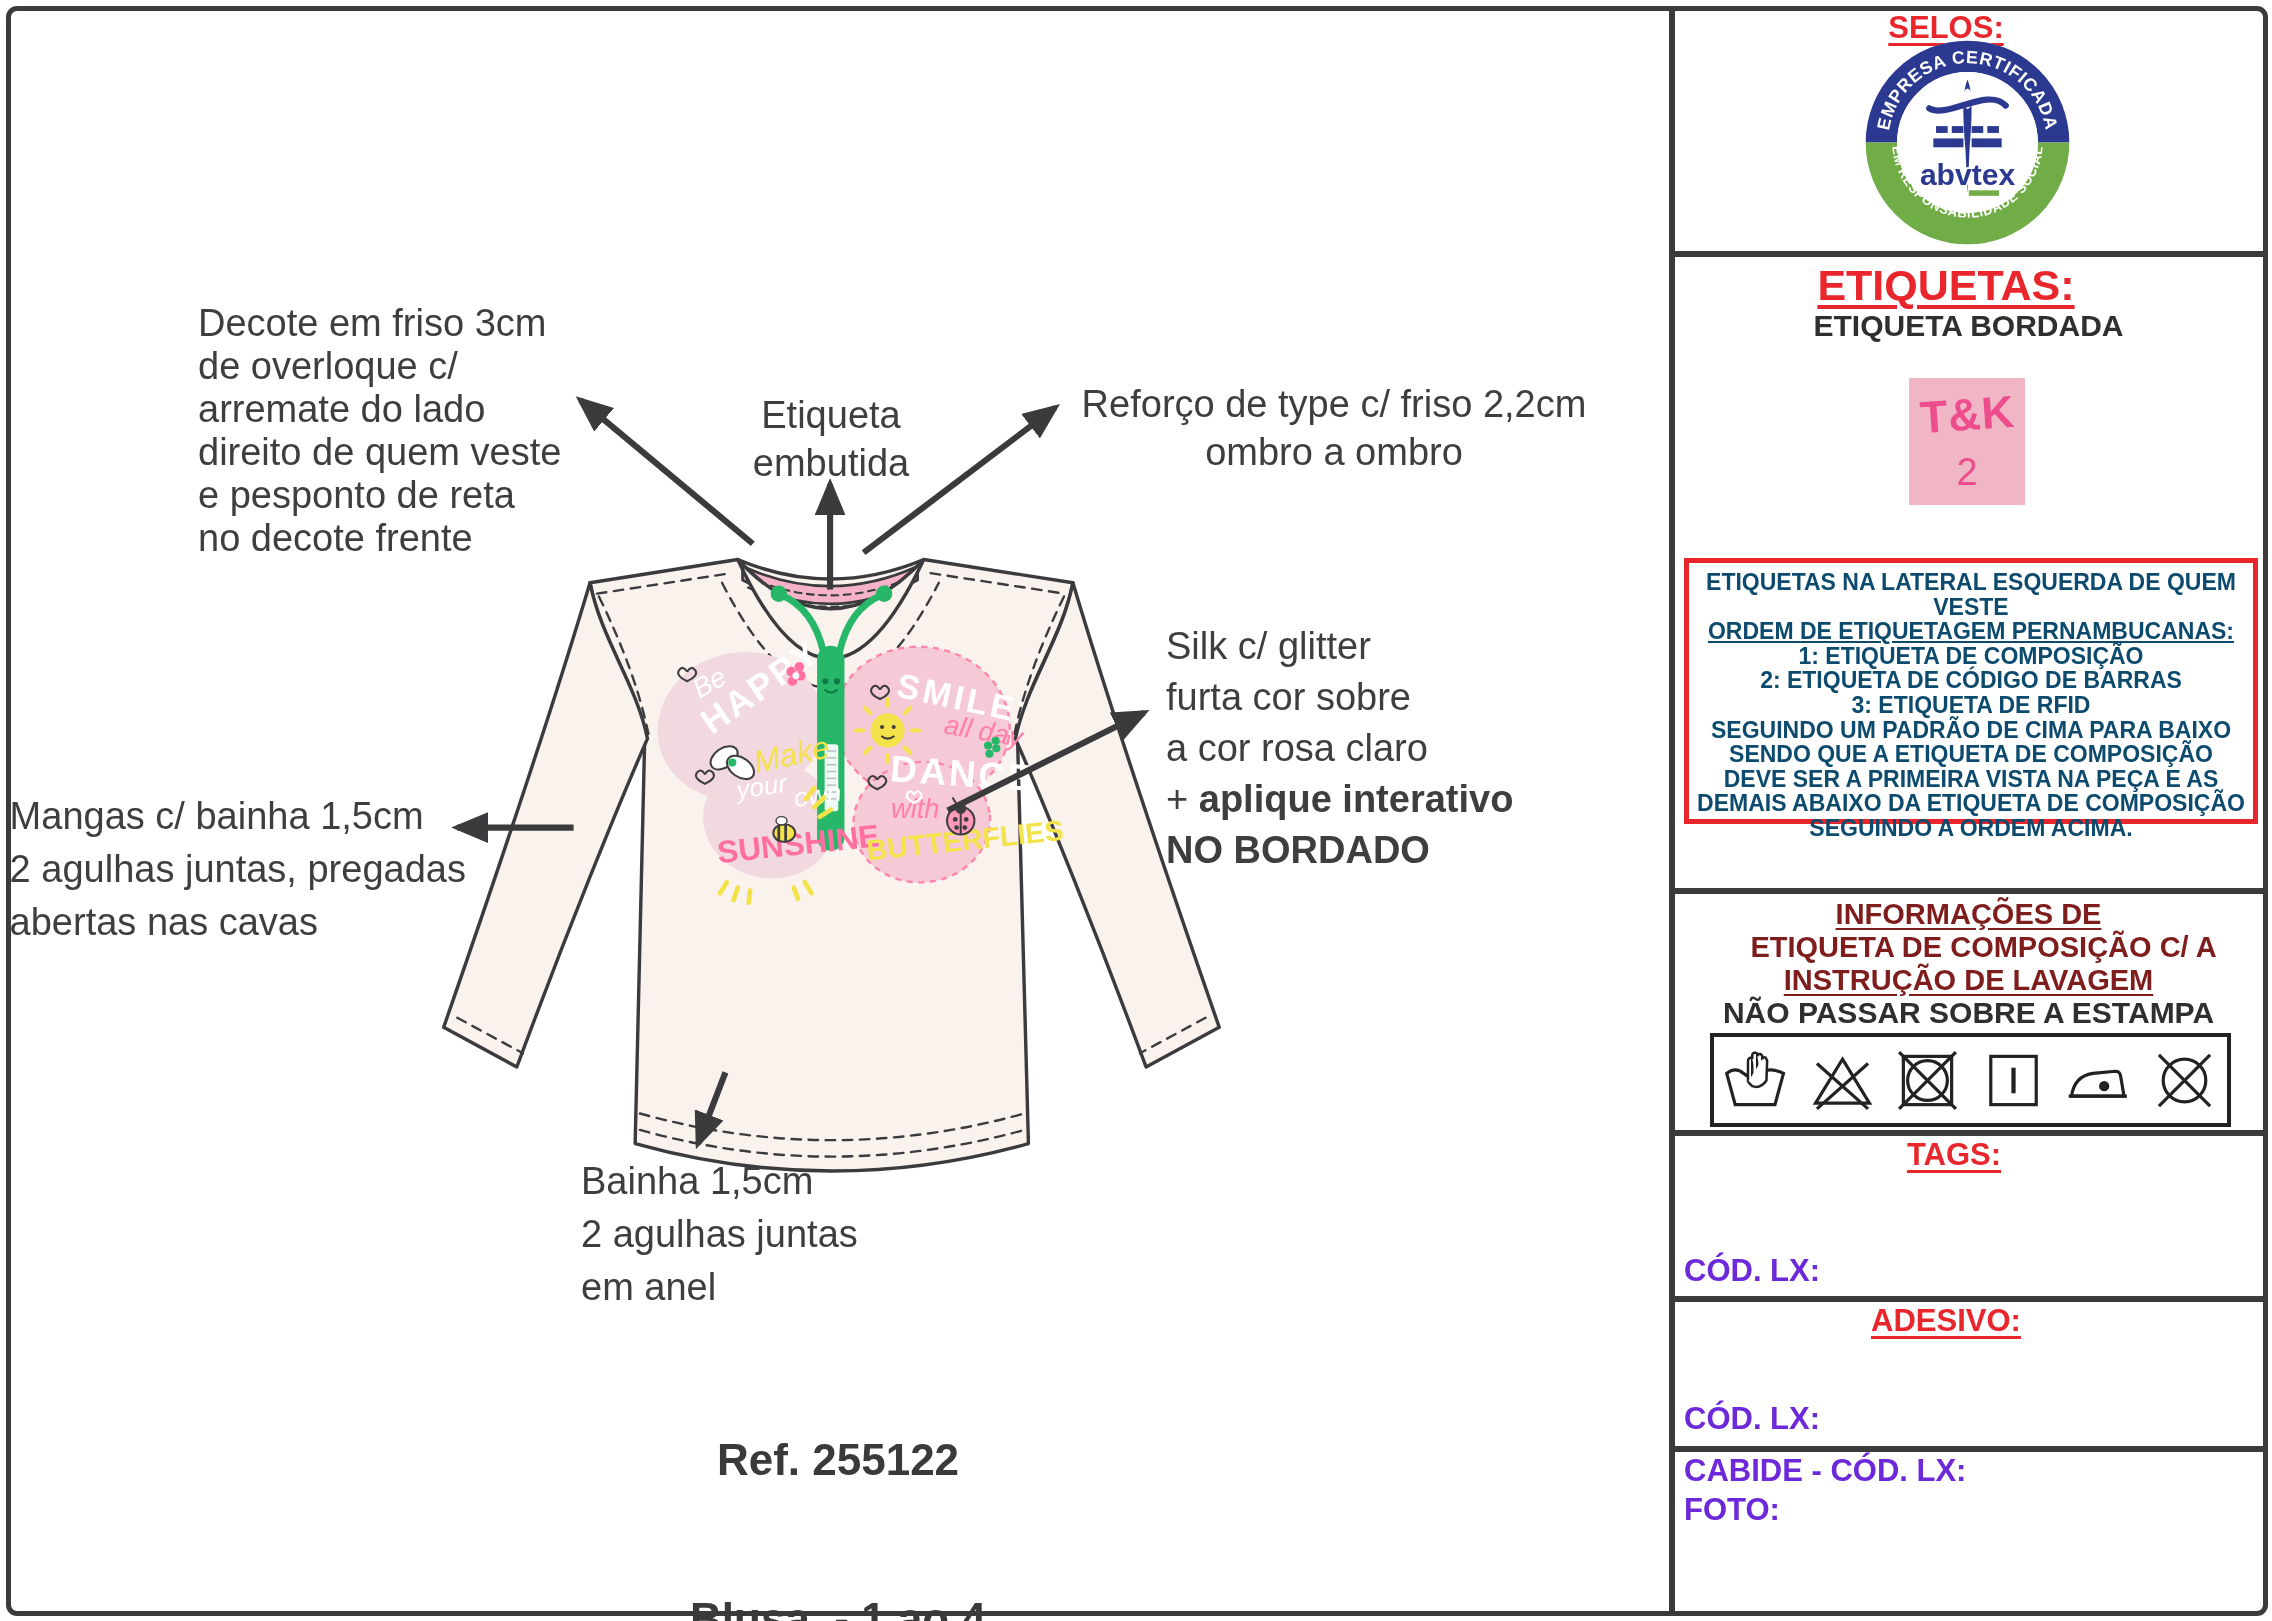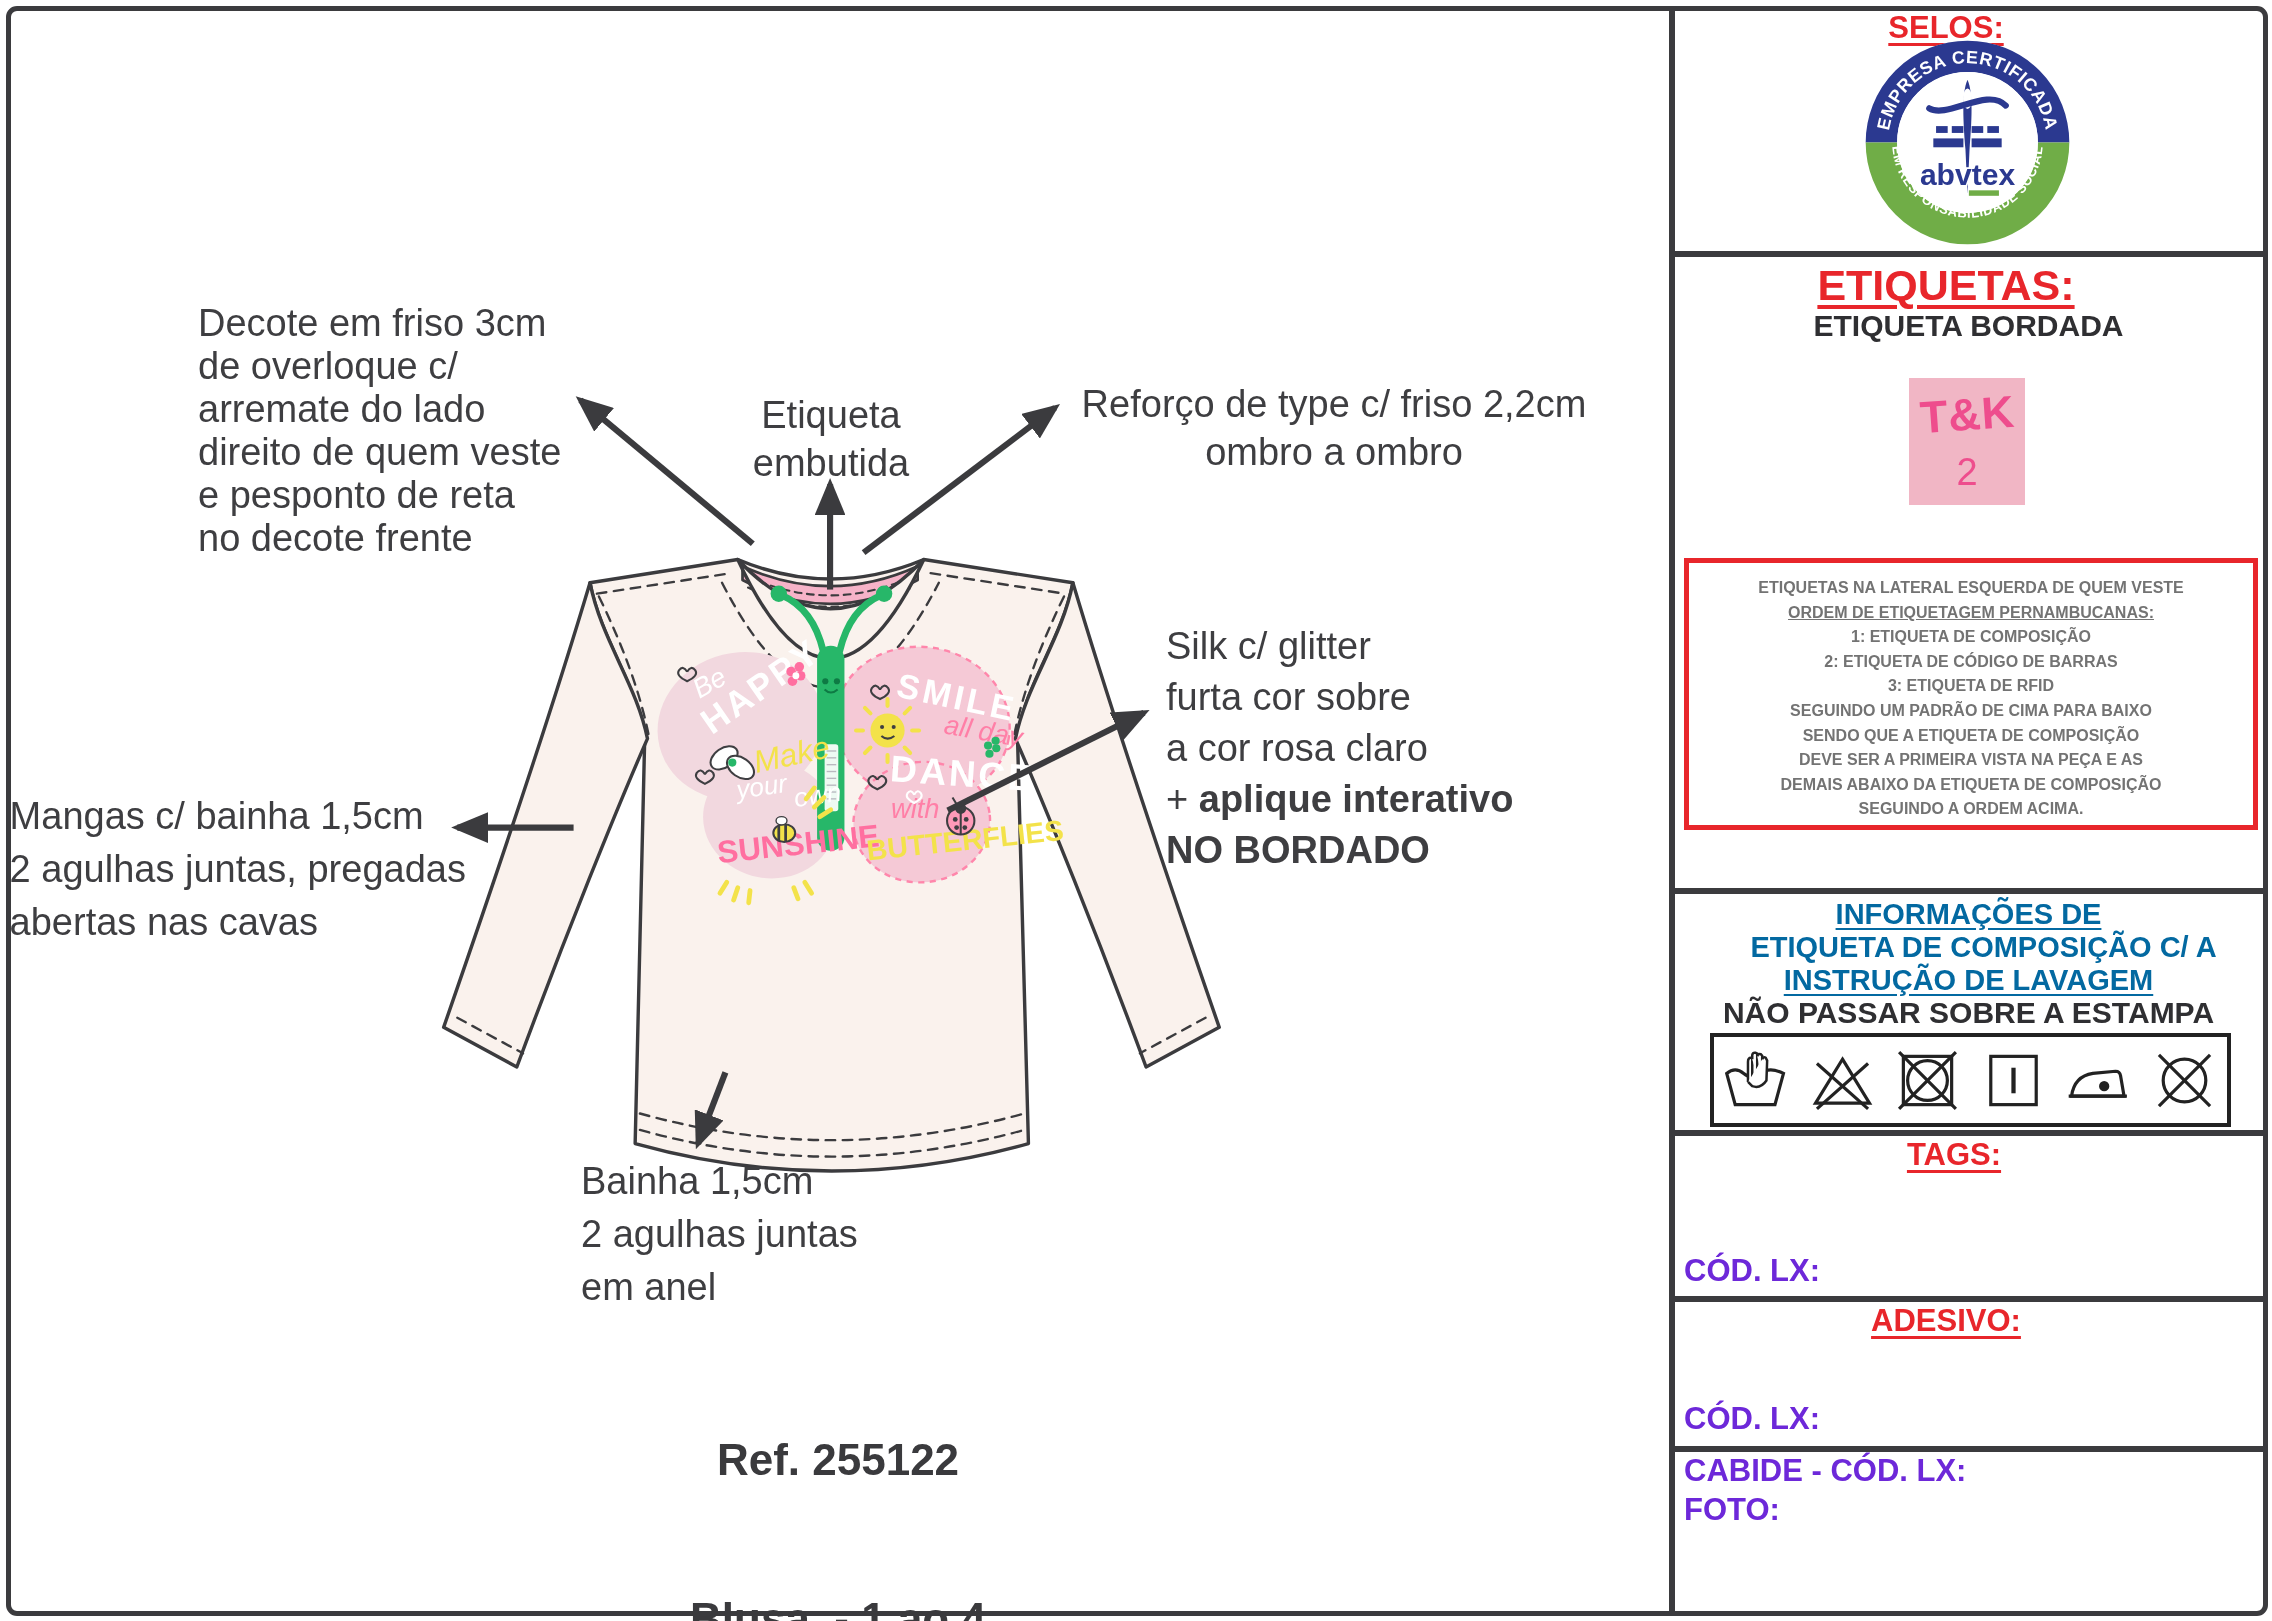--- a/index.html
+++ b/index.html
@@ -14,22 +14,22 @@
   
   #title-block{left:75px;top:1327px;width:1526px;text-align:center;
                font-size:44px;line-height:53px;font-weight:bold;color:#3a3a3d;white-space:pre-wrap;}
   
   .vline{position:absolute;background:#3b3b3e;}
   .hline{position:absolute;background:#3b3b3e;height:5.5px;}
   .sb-title{position:absolute;left:1675px;width:542px;text-align:center;color:#e8262b;
             font-weight:bold;text-decoration:underline;text-underline-offset:4.8px;}
   .sb-left{position:absolute;left:1684px;color:#6d28d9;font-weight:bold;font-size:31px;}
   #notice-box{left:1684px;top:558px;width:564px;height:249px;border:5.5px solid #e8262b;
-              text-align:center;color:#737373;font-weight:bold;font-size:16px;line-height:24.6px;
-              padding-top:13px;}
+              text-align:center;color:#0c4a6e;font-weight:bold;font-size:23px;line-height:24.6px;
+              padding-top:7px;}
   #care-box{left:1710px;top:1033px;width:513px;height:86px;border:4.1px solid #222;
             display:flex;align-items:center;justify-content:space-around;background:#fff;}
   #pink-label{left:1909px;top:378px;width:116px;height:127px;background:#f1b6c5;
               display:flex;flex-direction:column;align-items:center;justify-content:center;}
   #pink-label .brand{font-size:45px;font-weight:900;color:#ee4d8d;letter-spacing:0.7px;
                      transform:rotate(-4deg);}
   #pink-label .num{font-size:38px;color:#ee4d8d;margin-top:9.6px;}
 </style>
 </head>
 <body>
@@ -293,21 +293,21 @@
     <div>1: ETIQUETA DE COMPOSIÇÃO</div>
     <div>2: ETIQUETA DE CÓDIGO DE BARRAS</div>
     <div>3: ETIQUETA DE RFID</div>
     <div>SEGUINDO UM PADRÃO DE CIMA PARA BAIXO</div>
     <div>SENDO QUE A ETIQUETA DE COMPOSIÇÃO</div>
     <div>DEVE SER A PRIMEIRA VISTA NA PEÇA E AS</div>
     <div>DEMAIS ABAIXO DA ETIQUETA DE COMPOSIÇÃO</div>
     <div>SEGUINDO A ORDEM ACIMA.</div>
   </div>
 
-  <div class="abs" style="left:1675px;top:898px;width:587px;text-align:center;color:#0369a1;font-weight:bold;font-size:29px;line-height:33px;">
+  <div class="abs" style="left:1675px;top:898px;width:587px;text-align:center;color:#7f1d1d;font-weight:bold;font-size:29px;line-height:33px;">
     <div style="text-decoration:underline;text-underline-offset:4.1px;">INFORMAÇÕES DE</div>
     <div style="text-underline-offset:4.1px;padding-left:30px;">ETIQUETA DE COMPOSIÇÃO C/ A</div>
     <div style="text-decoration:underline;text-underline-offset:4.1px;">INSTRUÇÃO DE LAVAGEM</div>
   </div>
   <div class="abs" style="left:1675px;top:996px;width:587px;text-align:center;font-size:30px;font-weight:bold;color:#2f2f32;">NÃO PASSAR SOBRE A ESTAMPA</div>
 
   <div class="abs" id="care-box">
     <svg width="71" height="71" viewBox="0 0 100 100" fill="none" stroke="#222" stroke-width="4.5">
       <path d="M8,40 Q20,30 32,40 Q44,50 56,40 Q68,30 88,40 L76,84 L20,84 Z"></path>
       <g stroke-width="3.5" fill="#fff">

